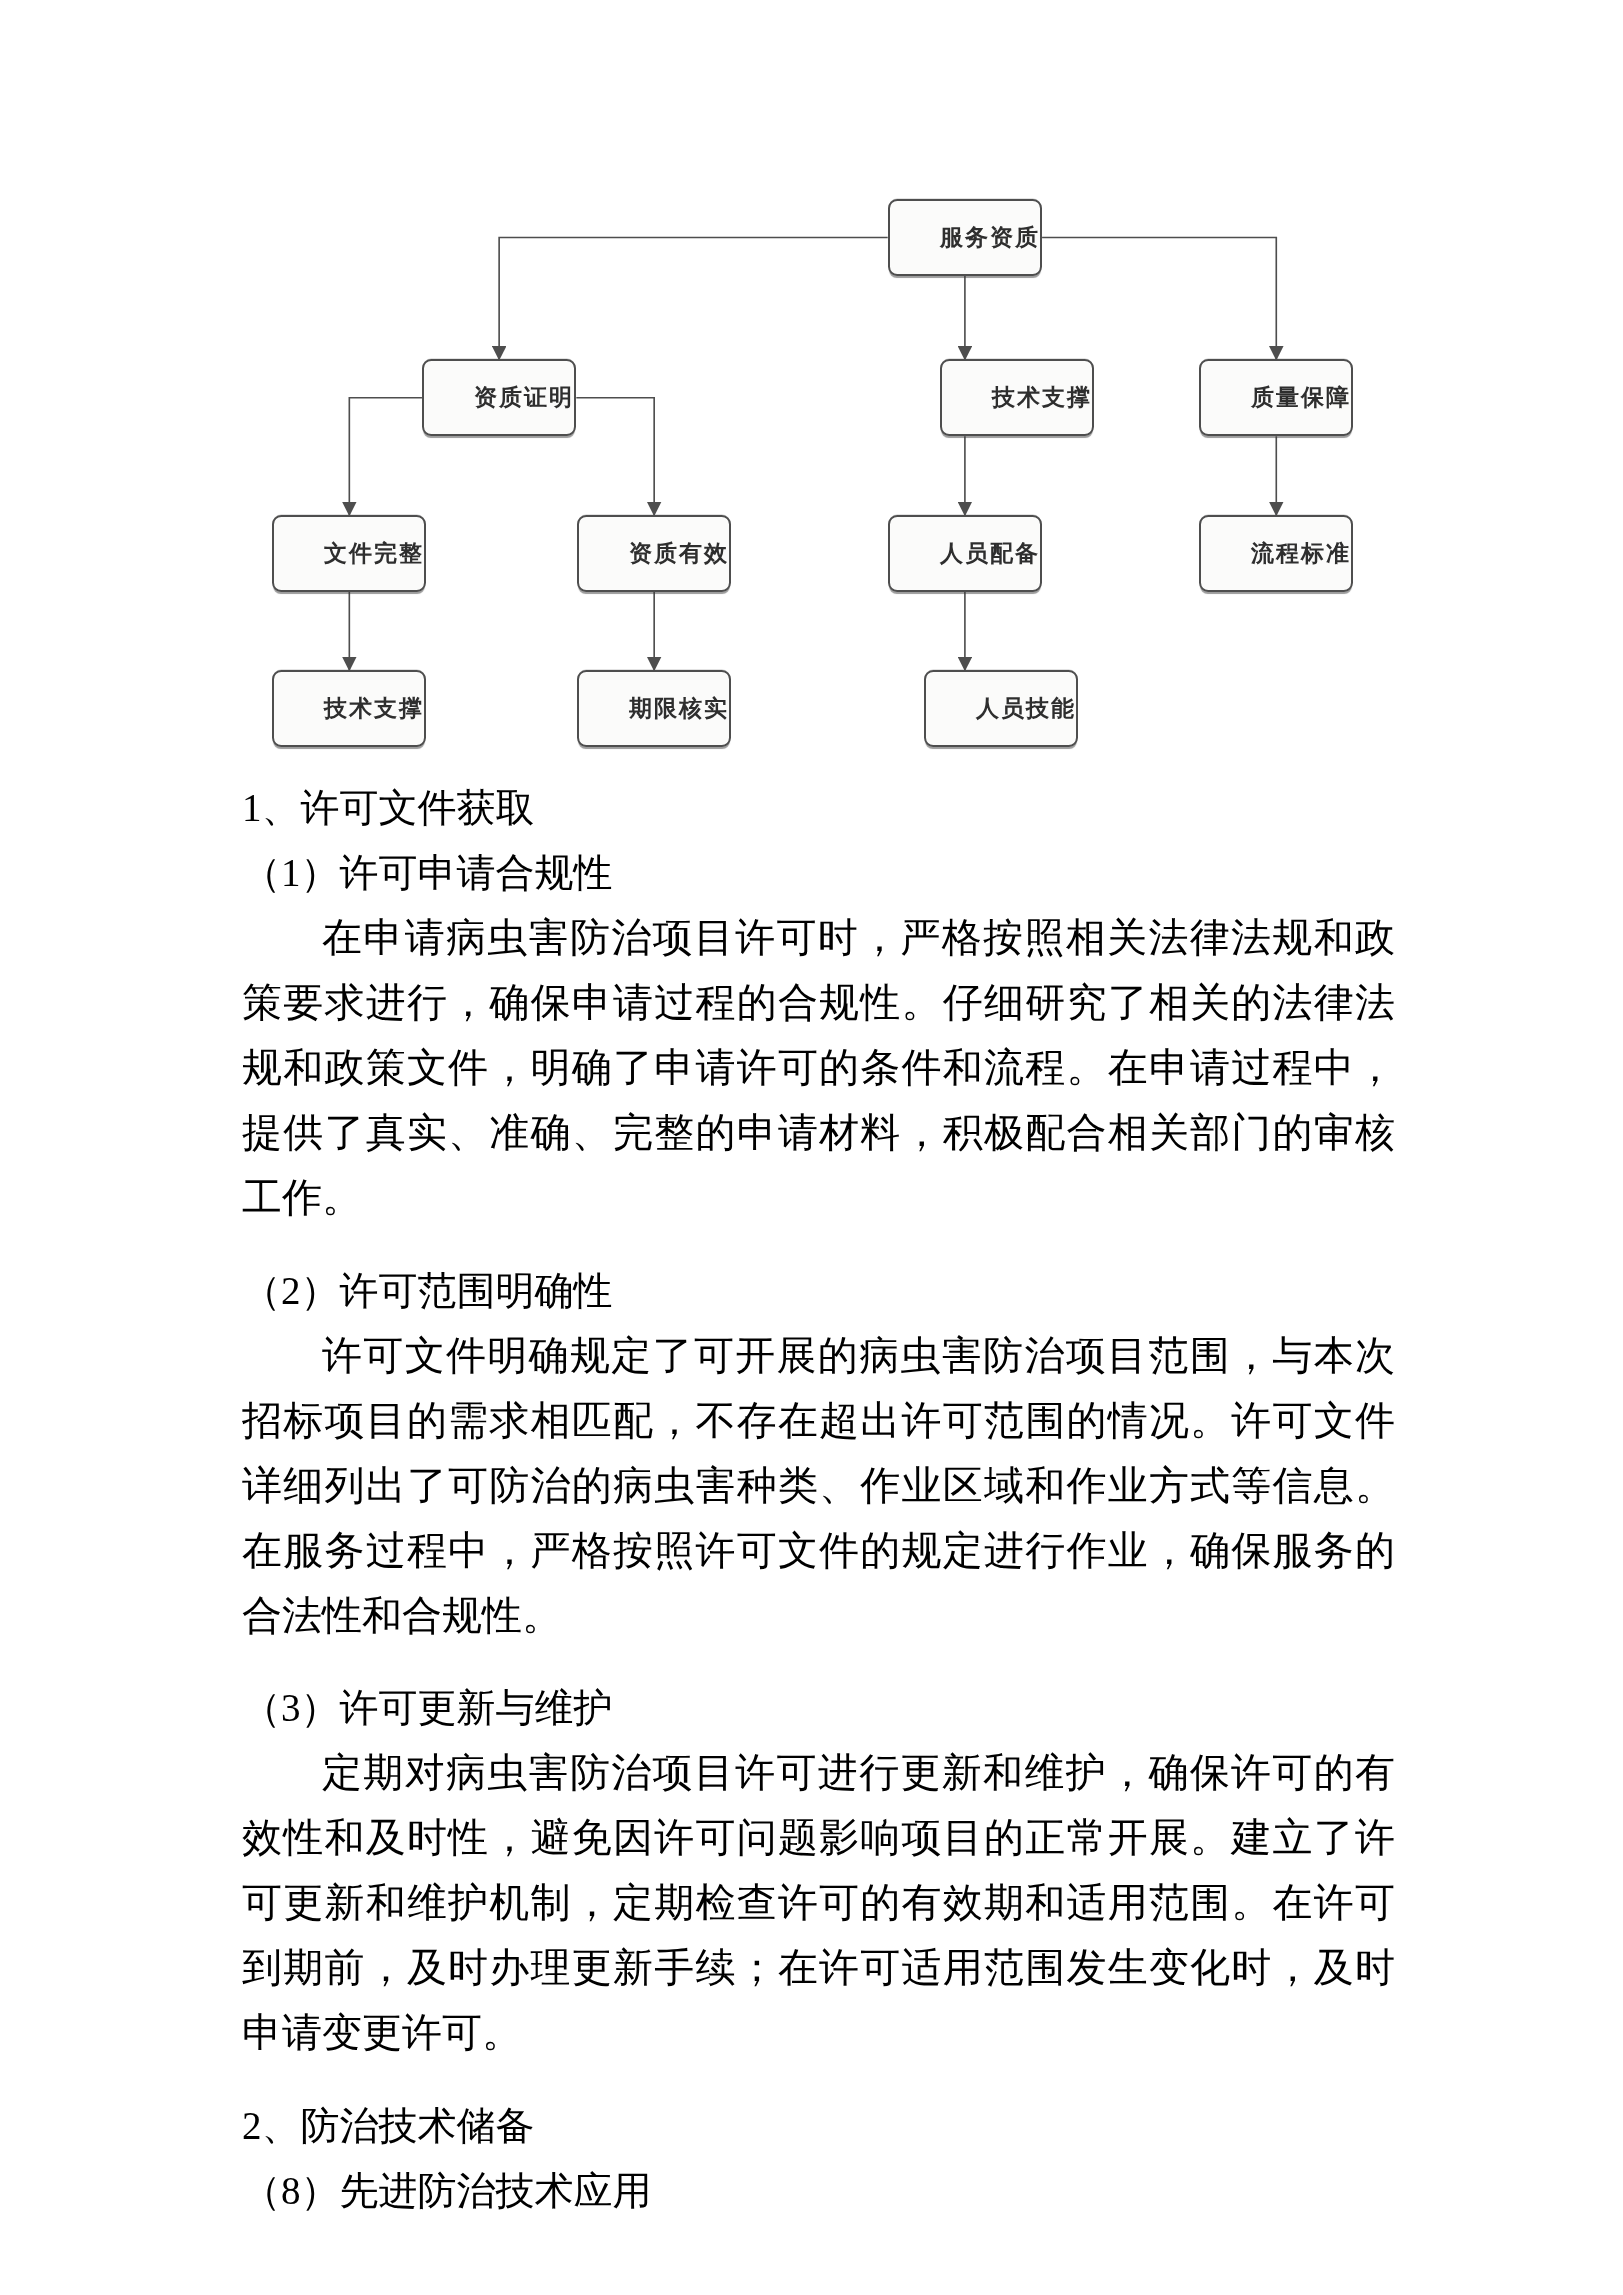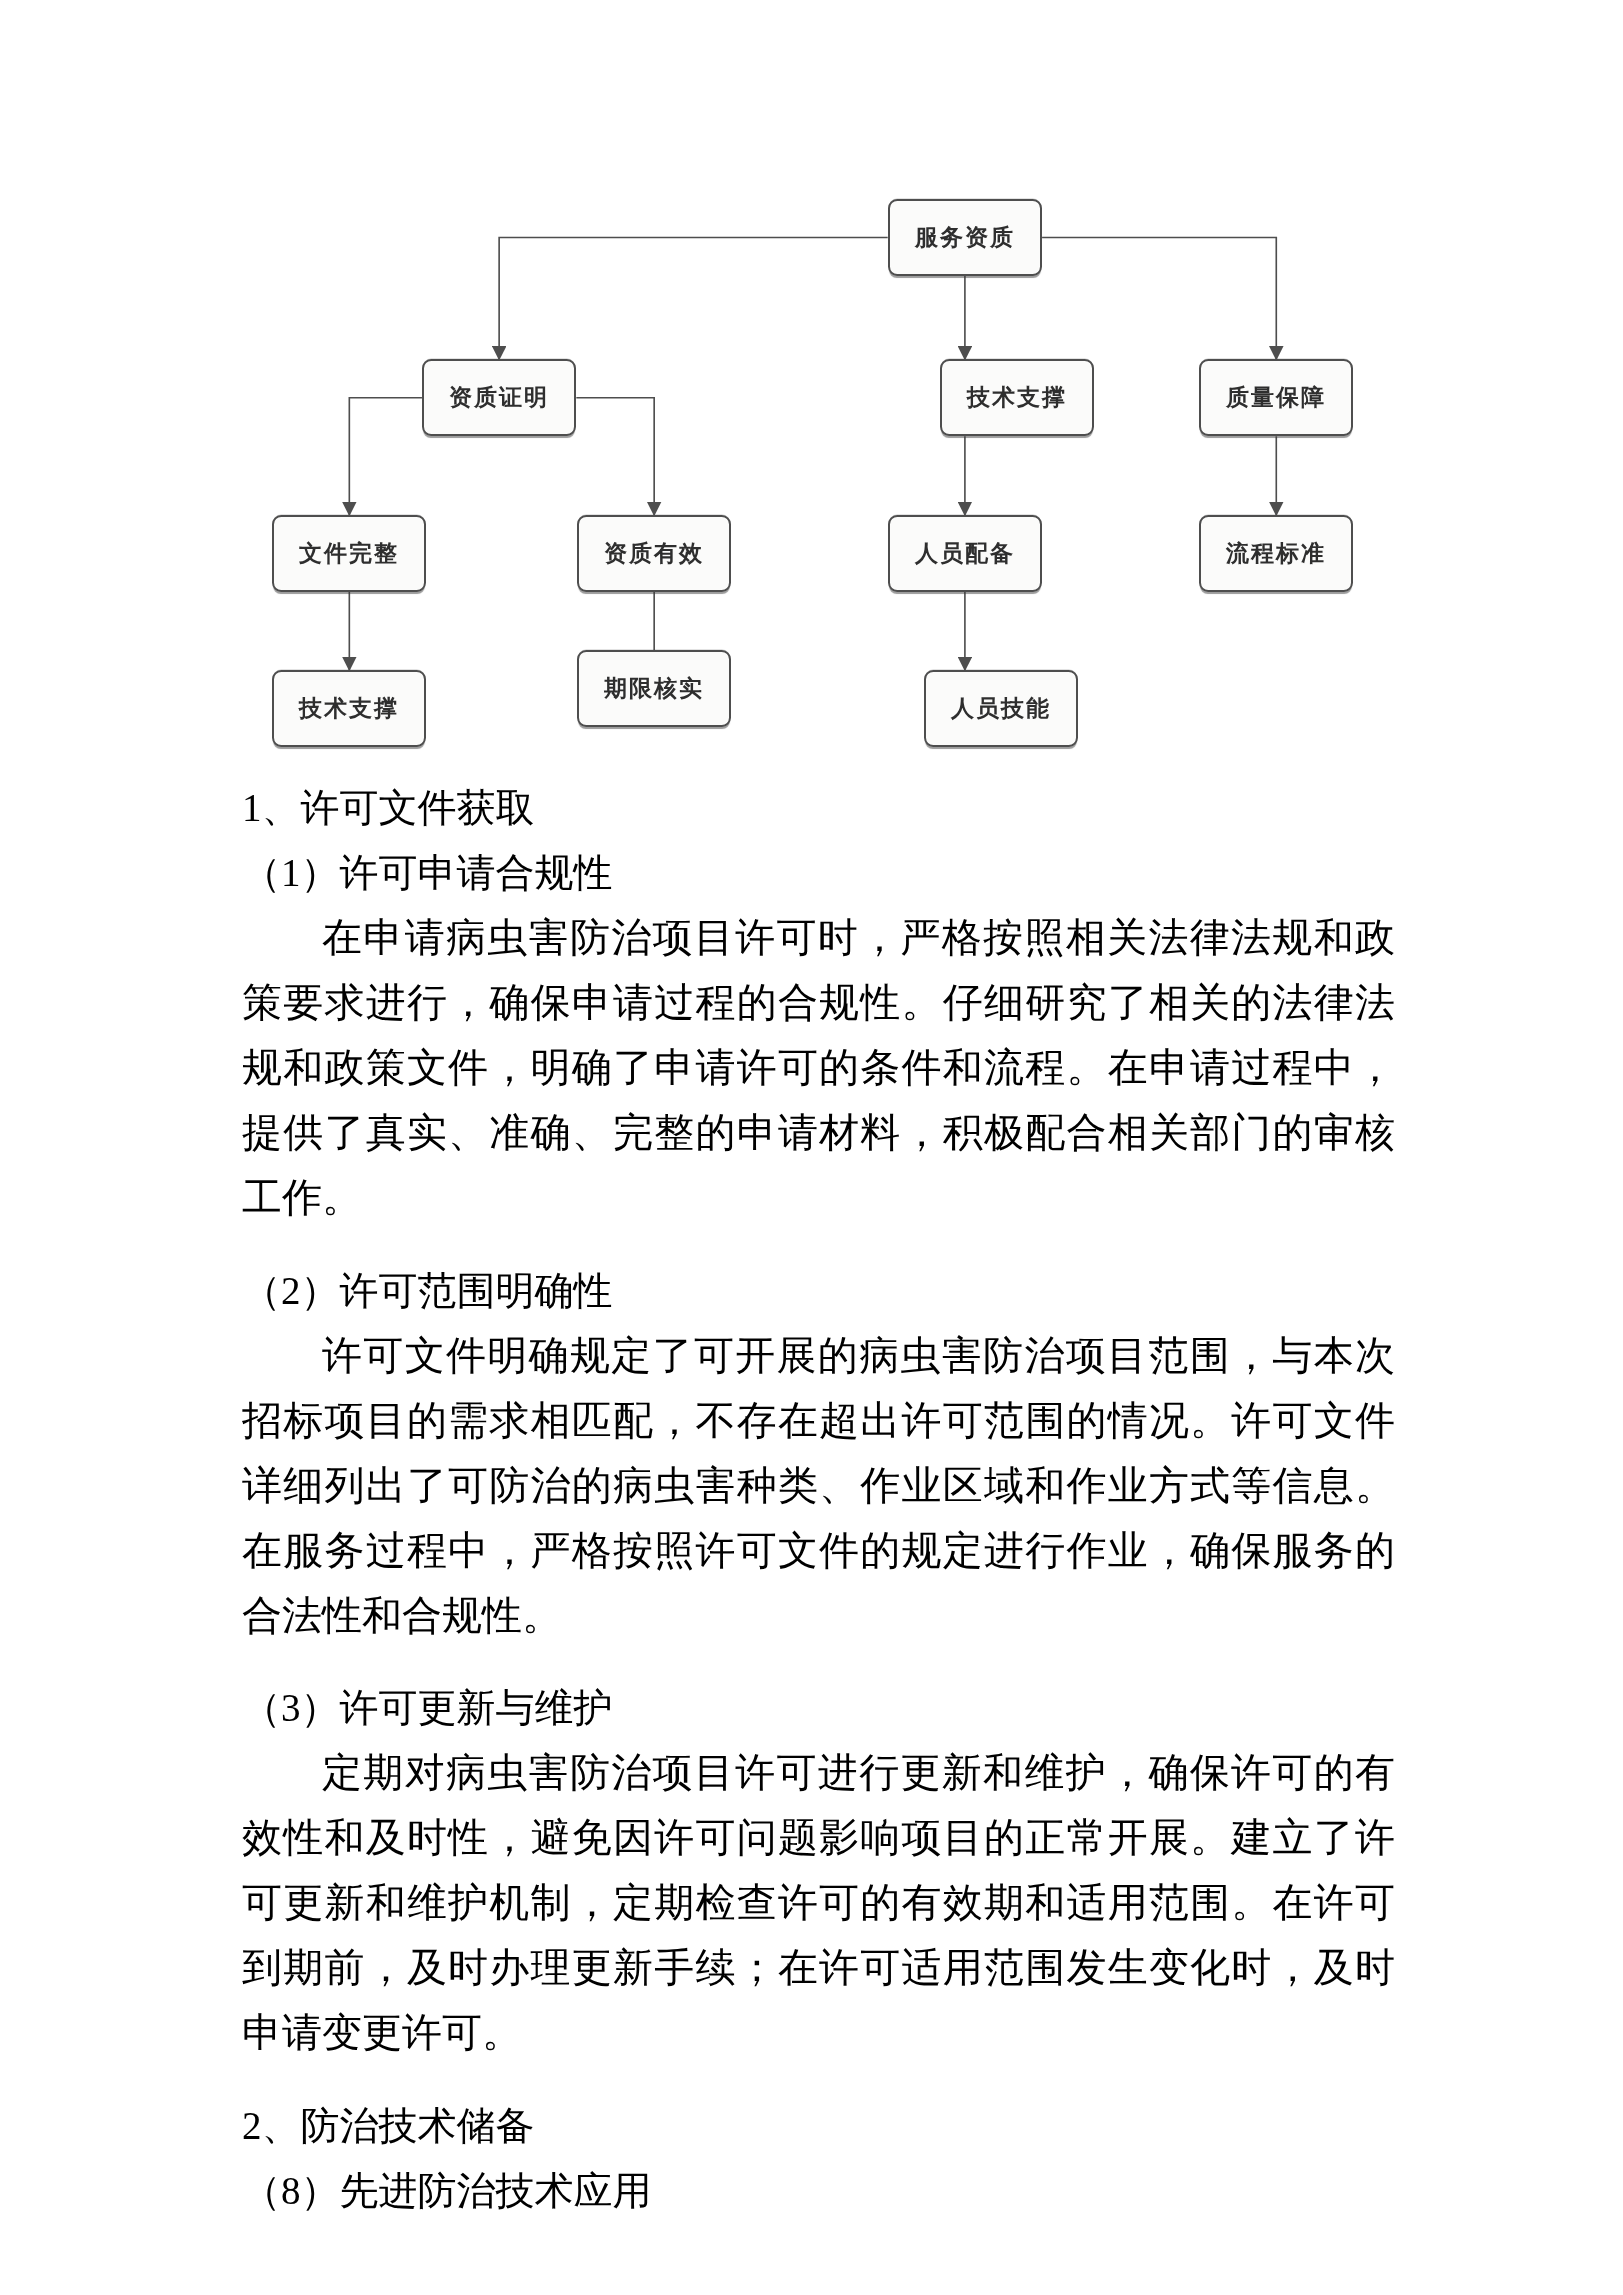--- a/index.html
+++ b/index.html
@@ -15,21 +15,21 @@
 
   
   .diagram { position:absolute; left:0; top:0; width:1623px; height:785px; }
   .connectors { position:absolute; left:0; top:0; }
   .node {
     position:absolute;
     width:154px; height:77px;
     background:#fbfbfa;
     border:2px solid #4e4e4e;
     border-radius:9.2px;
-    display:flex; align-items:center; justify-content:center;
+    display:flex; align-items:center; justify-content:flex-end;
     box-shadow:0 2.6px 0.7px -1.3px rgba(60,60,60,0.5), 0 -1.3px 0 -0.7px rgba(60,60,60,0.3);
   }
   .node span {
     font-family:"DejaVu Sans","Liberation Sans",sans-serif;
     font-weight:700;
     font-size:23px;
     letter-spacing:2px;
     color:#2e2e2e;
     white-space:nowrap;
   }
@@ -92,21 +92,21 @@
     </div>
     <div class="node" style="left:888px; top:515px;">
       <span>人员配备</span>
     </div>
     <div class="node" style="left:1199px; top:515px;">
       <span>流程标准</span>
     </div>
     <div class="node" style="left:272px; top:670px;">
       <span>技术支撑</span>
     </div>
-    <div class="node" style="left:577px; top:650px;">
+    <div class="node" style="left:577px; top:670px;">
       <span>期限核实</span>
     </div>
     <div class="node" style="left:888px; top:670px;margin-left:36px;">
       <span>人员技能</span>
     </div>
 
   </div>
 
   <div class="content">
     <div class="h3">1、许可文件获取</div>

